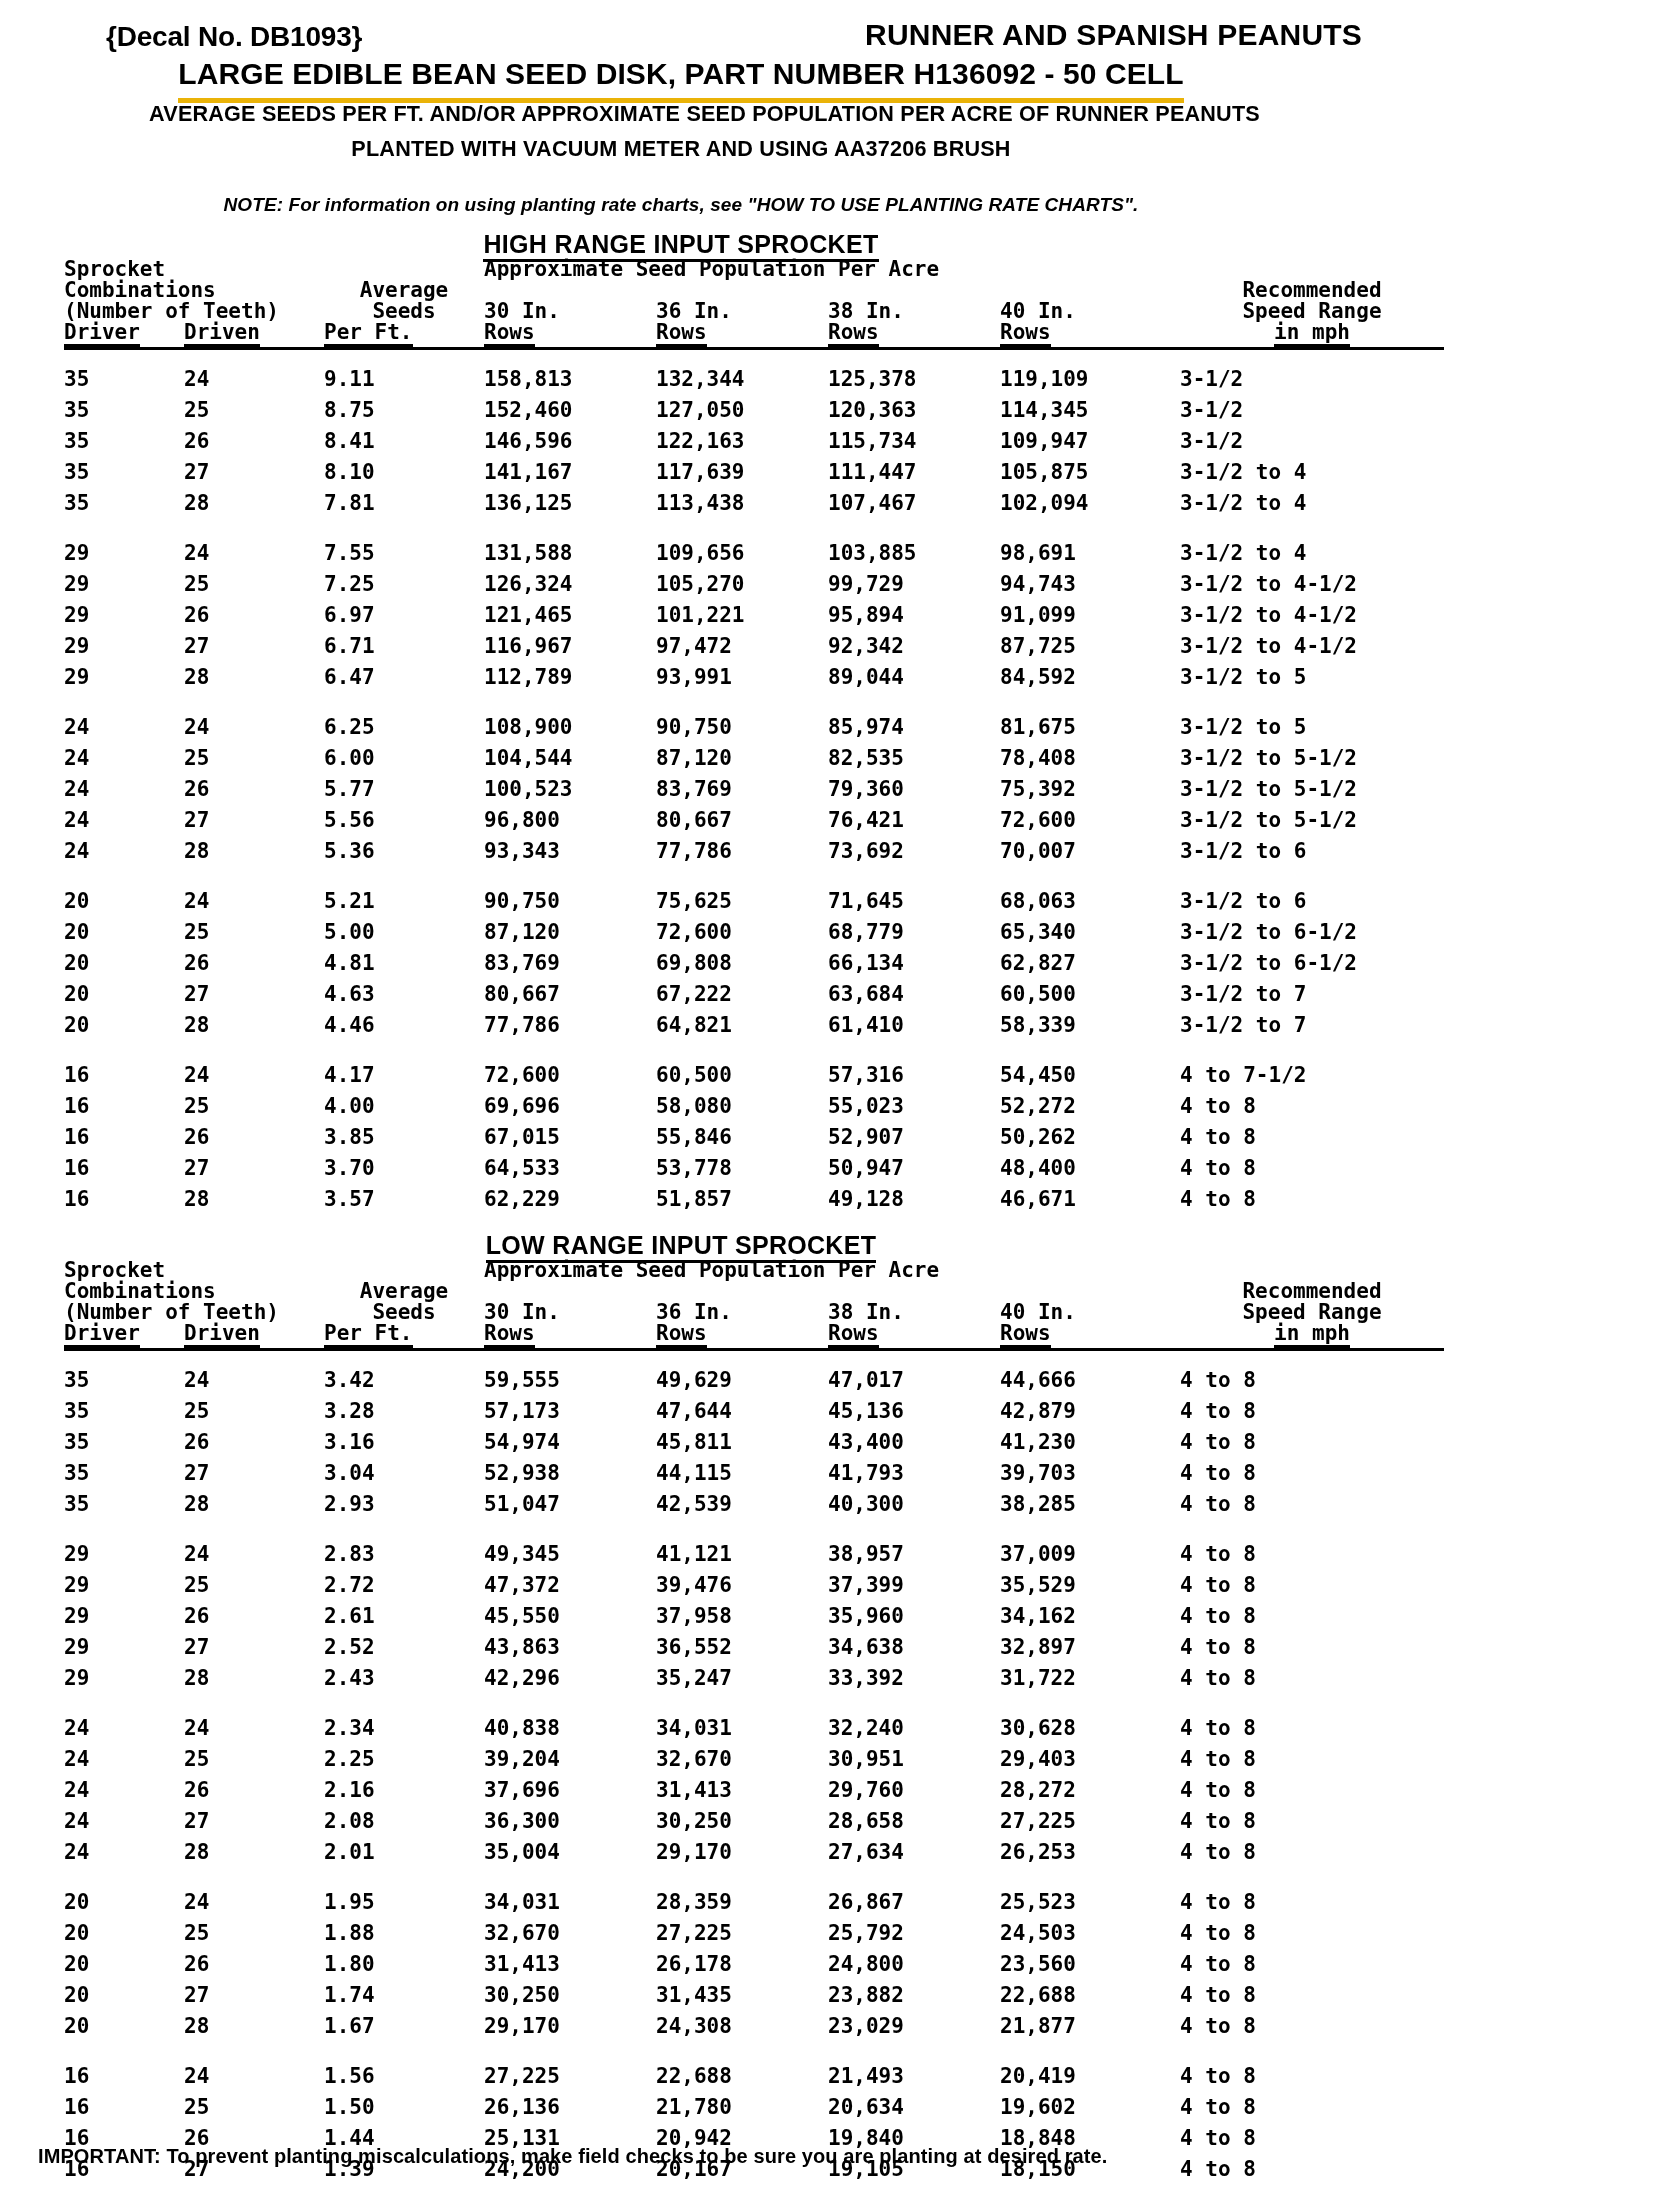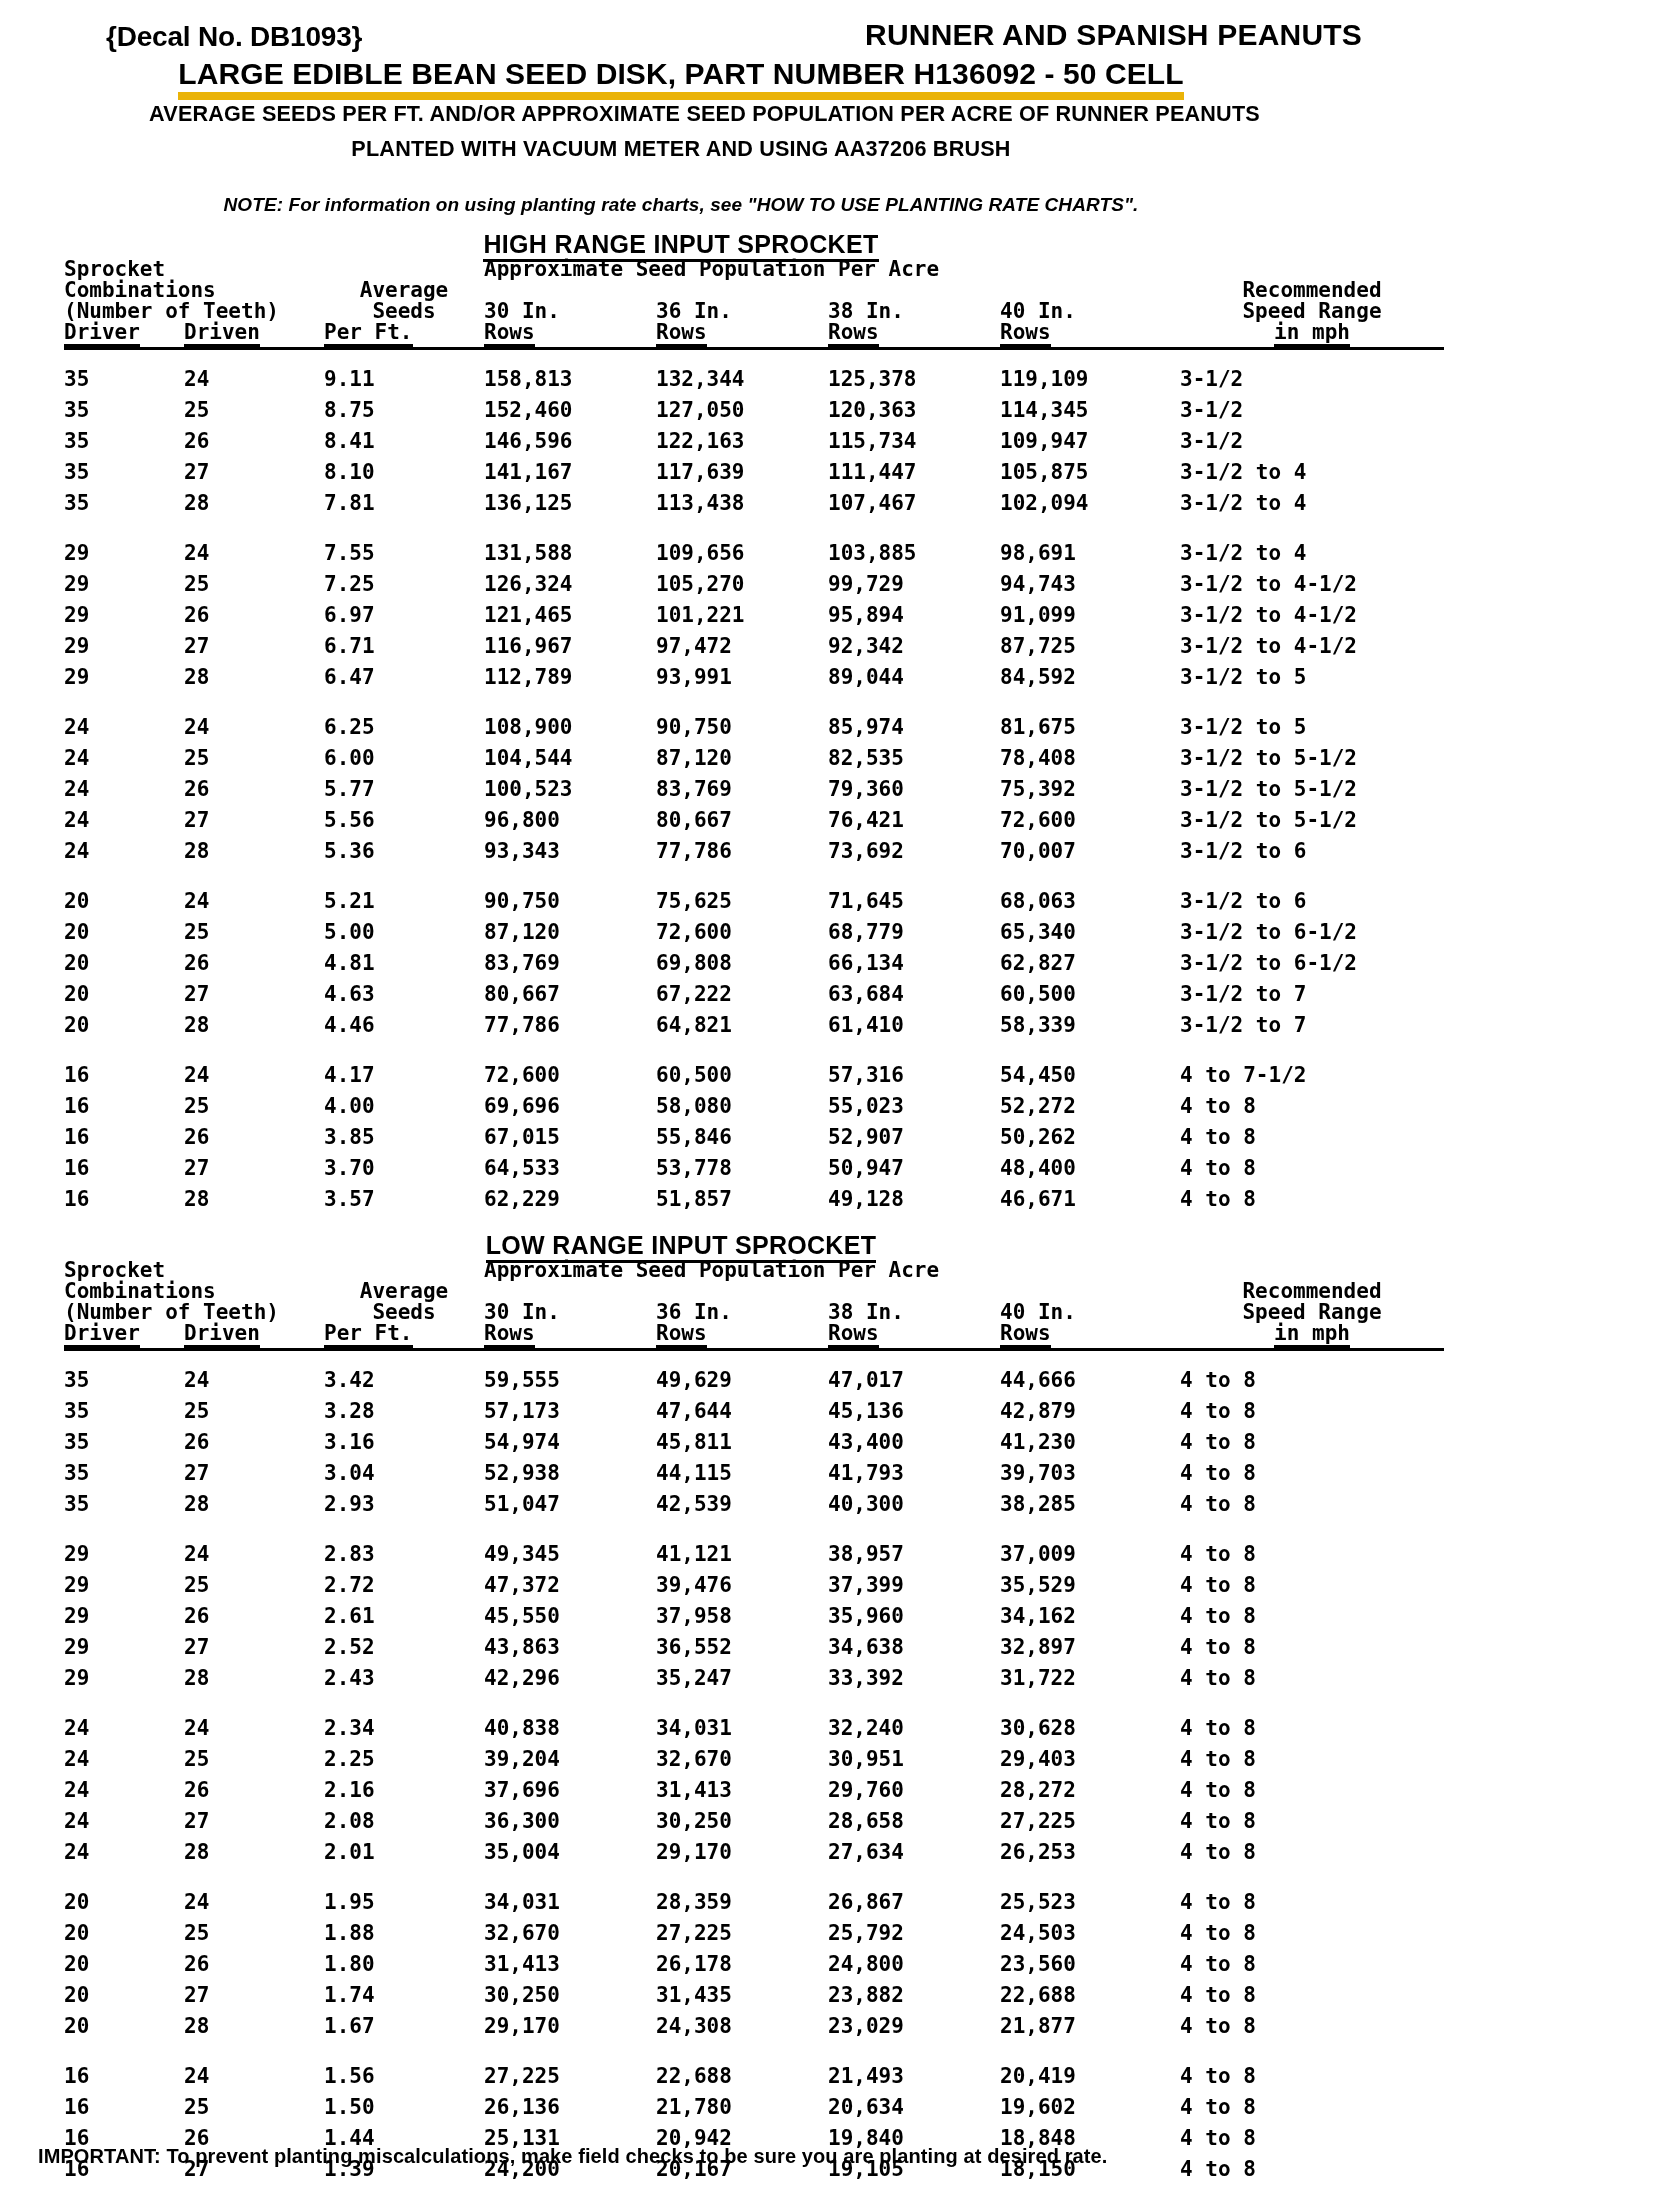--- a/index.html
+++ b/index.html
@@ -56,22 +56,22 @@
   }
   .subtitle-underline {
     text-align: center;
     font-family: "Liberation Sans", sans-serif;
     font-weight: bold;
     font-size: 30px;
     margin-top: 1.6px;
     letter-spacing: 0.1px;
   }
   .subtitle-underline span {
-    border-bottom: 8px solid #eab308;
-    padding-bottom: 2px;
+    border-bottom: 5px solid #eab308;
+    padding-bottom: 8px;
   }
   .hdr-sub2, .hdr-sub3 {
     text-align: center;
     font-family: "Liberation Sans", sans-serif;
     font-weight: bold;
     font-size: 21.6px;
     letter-spacing: 0.2px;
   }
   .hdr-sub2 { margin-top: 9.6px; margin-left: 47px; }
   .hdr-sub3 { margin-top: 9px; }

